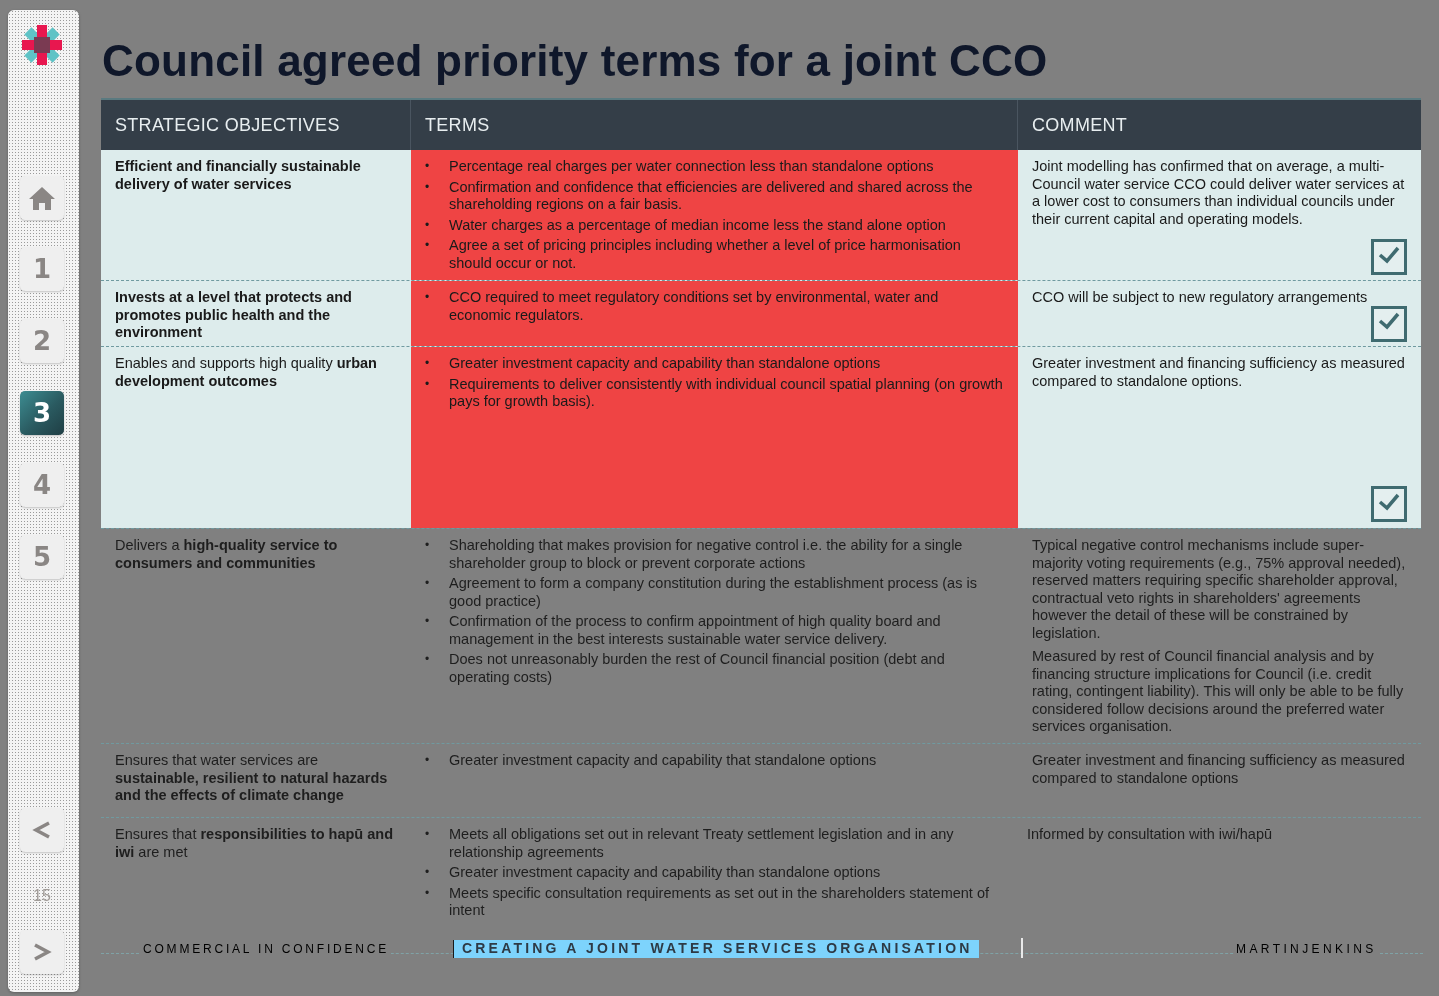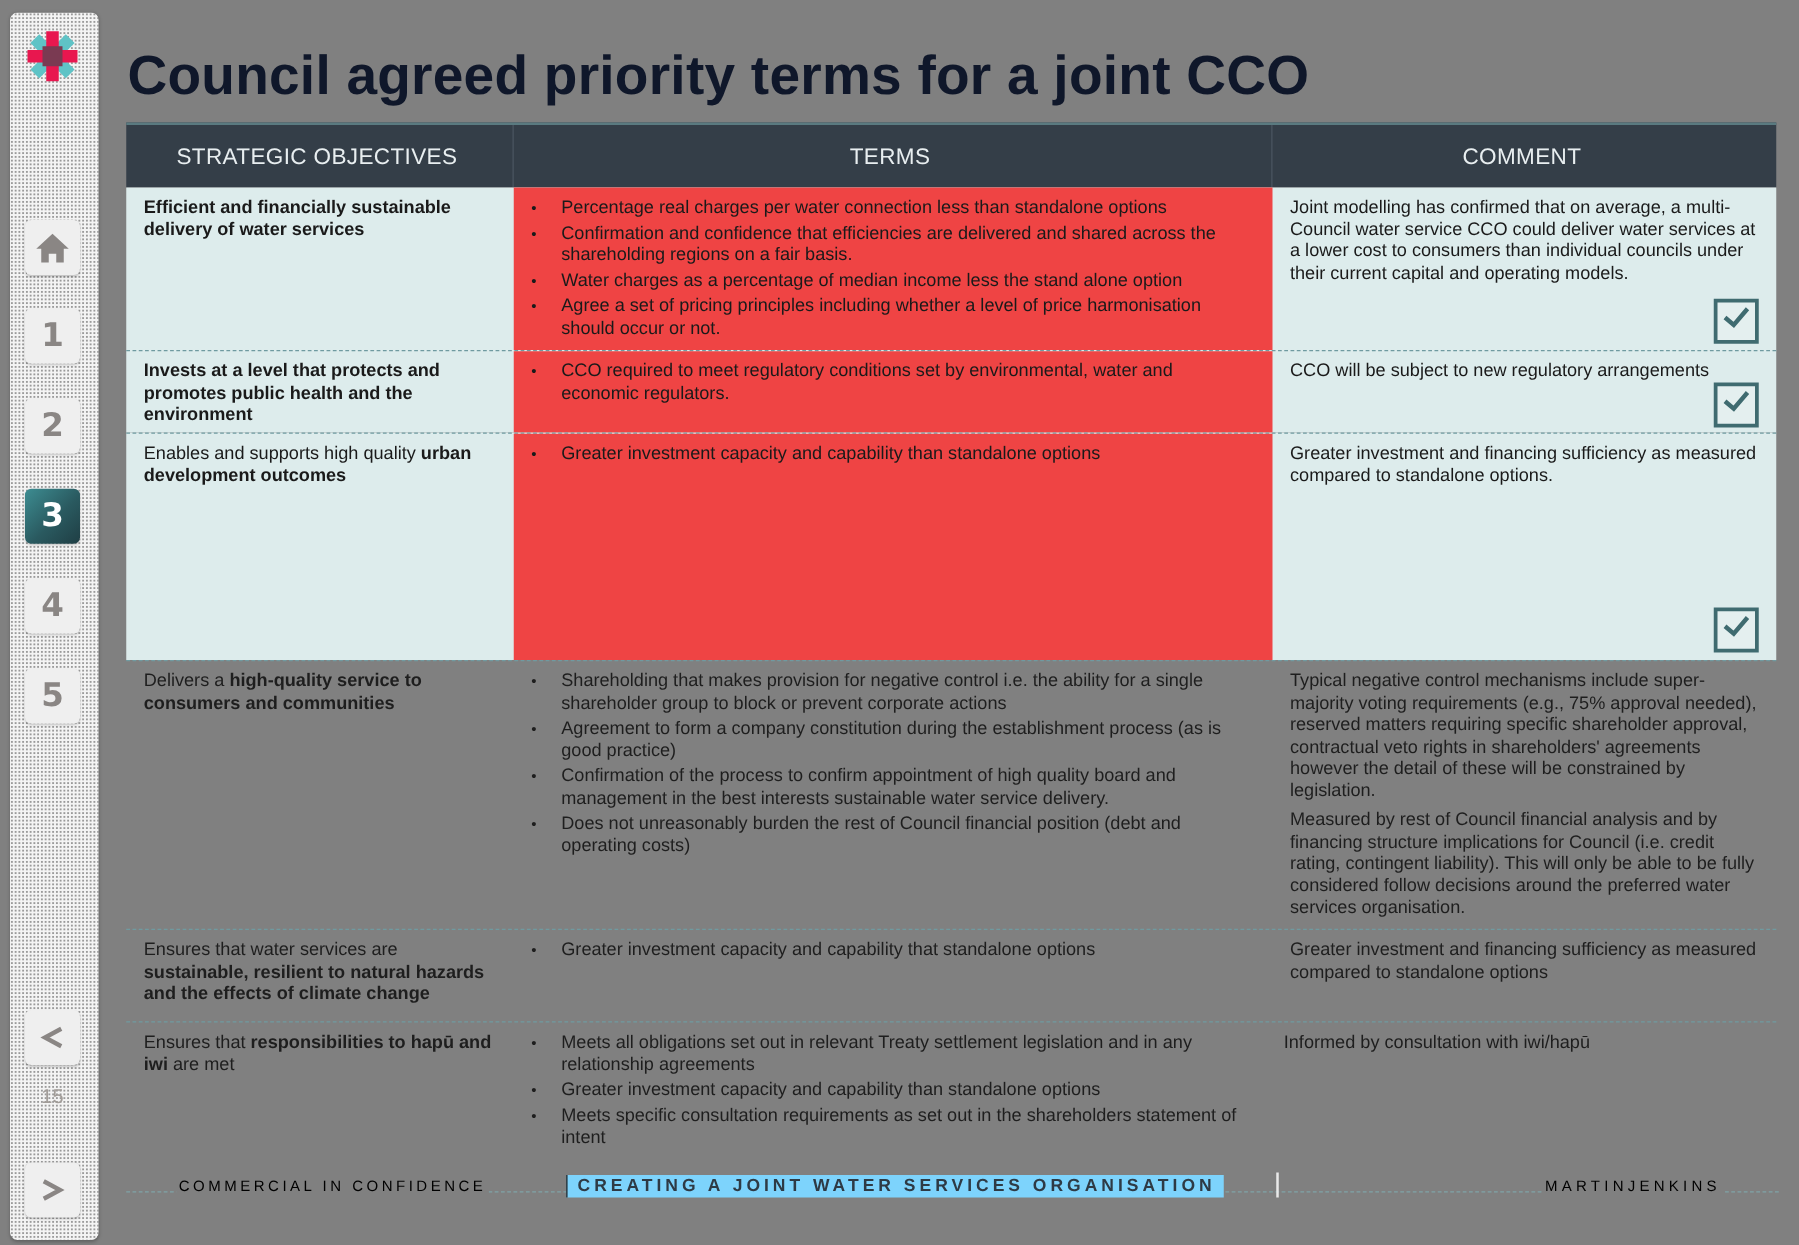--- a/index.html
+++ b/index.html
@@ -23,21 +23,21 @@
     display: flex; align-items: center; justify-content: center;
     font-family: "DejaVu Sans", sans-serif; font-weight: bold; font-size: 26px; color: #8a8684;
     cursor: pointer;
   }
   .nav-btn.active {
     background: linear-gradient(135deg, #3d8d92 0%, #2a5a60 55%, #1f3e44 100%);
     color: #ffffff;
   }
   .nav-btn svg { display: block; }
   .page-num {
-    position: absolute; left: 12px; width: 44px; top: 859px; text-align: center;
+    position: absolute; left: 12px; width: 44px; top: 877px; text-align: center;
     font-size: 16px; color: #a29d99;
   }
 
   
   .title {
     position: absolute; left: 102px; top: 36px;
     font-family: "Liberation Sans", sans-serif; font-weight: bold; font-size: 44px;
     color: #0f172a; letter-spacing: 0.2px;
   }
 
@@ -45,21 +45,20 @@
   .table {
     position: absolute; left: 101px; top: 98px; width: 1320px;
   }
   .thead {
     display: grid; grid-template-columns: 310px 607px 403px;
     background: #343e48; height: 52px; border-top: 2px solid #5a7a80;
   }
   .th {
     color: #e8eef0; font-size: 18px; padding: 15px 18px 0 14px; letter-spacing: 0.3px;
     border-right: 1px solid #4a5560;
-    text-align: center;
   }
   .th:last-child { border-right: none; }
 
   .row { display: grid; grid-template-columns: 310px 607px 403px; position: relative; }
   .row.lit { background: #ddecec; }
   .row.dim { background: transparent; }
   .row + .row { border-top: 1.5px dashed #6f9aa0; }
   .row.lit:first-of-type { }
   .cell { padding: 8px 14px 6px 14px; font-size: 14.5px; line-height: 17.5px; position: relative; }
   .row.lit .cell.c2 { background: #ef4444; }
@@ -182,20 +181,21 @@
                 <path d="M3 10 L10 16 L21 3" stroke="#3f6b70" stroke-width="3.5" fill="none"></path>
               </svg></span>
           </div>
         </div>
       </div>
       <div class="row lit" style="height: 182px;">
         <div class="cell obj"><span>Enables and supports high quality </span><b>urban development outcomes</b></div>
         <div class="cell c2">
           <ul class="terms">
             <li>Greater investment capacity and capability than standalone options</li>
+            <li>Requirements to deliver consistently with individual council spatial planning (on growth pays for growth basis).</li>
           </ul>
         </div>
         <div class="cell comment">
           <p>Greater investment and financing sufficiency as measured compared to standalone options.</p>
           <div class="check" style="bottom: 6px;">
             <span><svg width="24" height="20" viewBox="0 0 24 20">
                 <path d="M3 10 L10 16 L21 3" stroke="#3f6b70" stroke-width="3.5" fill="none"></path>
               </svg></span>
           </div>
         </div>

